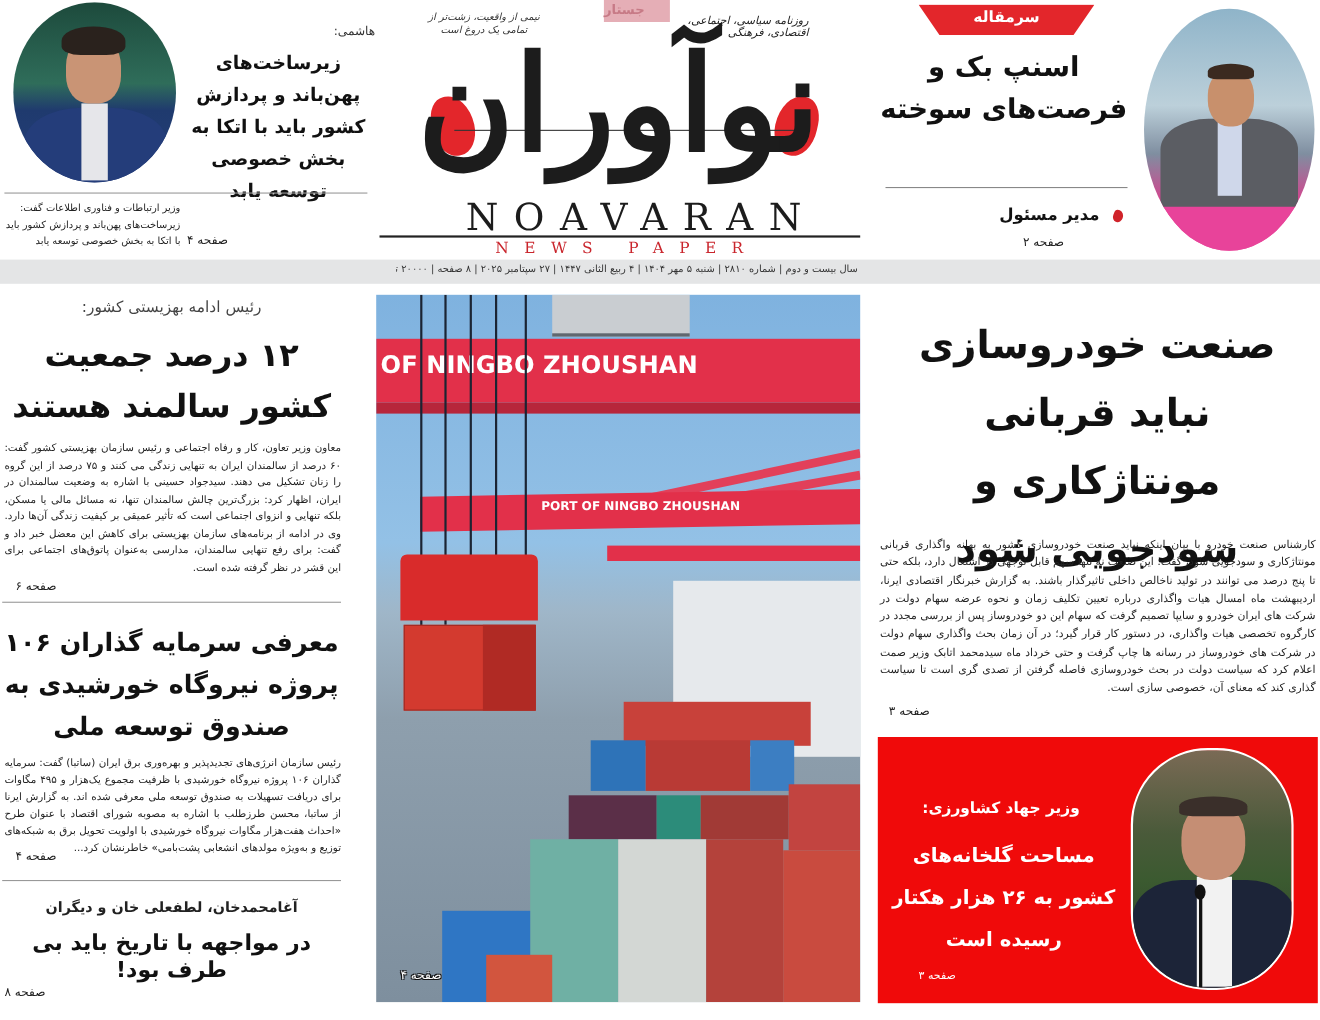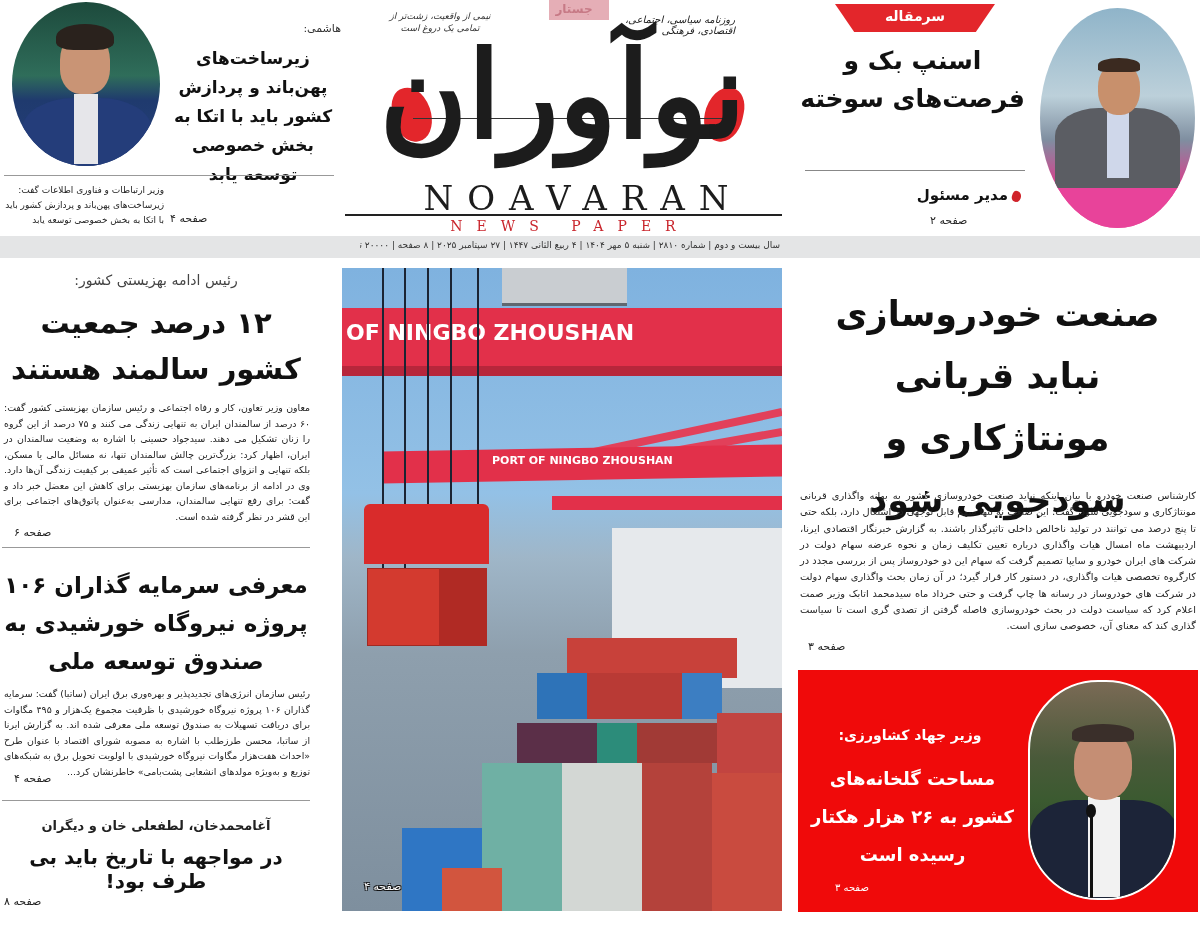--- a/index.html
+++ b/index.html
@@ -21,42 +21,42 @@
   .hashemi-kicker { left: 181px; top: 22px; width: 160px; font-size: 11px; color:#333; }
   .hashemi-title { left: 168px; top: 44px; width: 170px; font-size: 17px; font-weight: bold; line-height: 29px; text-align:center; color:#111; }
   .hashemi-divider { left: 4px; top: 175px; width: 330px; height: 1px; background: #999; }
   .hashemi-lead { left: 4px; top: 183px; width: 160px; font-size: 9px; line-height: 15px; text-align:right; color:#222; }
   .hashemi-page { left: 170px; top: 212px; font-size: 11px; color:#222; }
 
   
   .mast-tag-r { left: 595px; top: 14px; width: 140px; font-size: 10px; font-style: italic; color:#222; }
   .mast-tag-l { left: 380px; top: 10px; width: 120px; font-size: 9px; font-style: italic; color:#333; text-align:center; line-height: 12px; }
   .mast-ribbon { left: 549px; top: 0px; width: 60px; height: 20px; background:#e5aeb6; }
-  .mast-ribbon-text { left: 549px; top: 2px; width: 50px; font-size: 12px; font-weight:bold; color:#c77a86; text-align:center; }
+  .mast-ribbon-text { left: 549px; top: 2px; width: 50px; font-size: 12px; font-weight:bold; color:#c77a86; text-align:left; }
   .mast-logo { left: 345px; top: 20px; width: 435px; height: 160px; }
   .mast-logo-text { position:absolute; left:0; top:0; width:100%; height:150px; font-family: "DejaVu Serif", serif; font-size: 120px; font-weight: bold; color:#1c1c1c; text-align:center; line-height:150px; letter-spacing:-6px; }
   .mast-dot-l { position:absolute; left: 48px; top: 67px; width: 38px; height: 55px; background:#e3262b; border-radius: 40% 55% 45% 50%; transform: rotate(-12deg); }
   .mast-dot-r { position:absolute; left: 360px; top: 67px; width: 38px; height: 55px; background:#e3262b; border-radius: 55% 40% 50% 45%; transform: rotate(12deg); }
   .mast-logo-line { position:absolute; left:68px; top: 98px; width: 310px; height: 1px; background:#333; }
   .mast-en { left: 408px; top: 178px; width: 350px; font-family: "DejaVu Serif", serif; font-size: 34px; letter-spacing: 14px; color:#1c1c1c; text-align:center; direction:ltr; }
   .mast-rule { left: 345px; top: 214px; width: 437px; height: 2px; background:#222; }
   .mast-news { left: 410px; top: 218px; width: 320px; font-family: "DejaVu Serif", serif; font-size: 14px; letter-spacing: 14px; color:#c9252c; text-align:center; direction:ltr; }
 
   
   .date-bar { left: 0; top: 236px; width: 1200px; height: 22px; background: #e4e5e6; }
   .date-text { left: 360px; top: 240px; width: 420px; font-size: 9px; color:#333; text-align:right; white-space: nowrap; overflow:hidden; }
 
   
   .editorial-badge { left: 835px; top: 4px; width: 160px; height: 28px; background:#e3262b;
     clip-path: polygon(0 0, 100% 0, 88% 100%, 12% 100%); }
   .editorial-badge-text { left: 835px; top: 8px; width: 160px; font-size: 14px; color:#fff; text-align:center; font-weight:bold; }
   .editorial-title { left: 800px; top: 42px; width: 225px; font-size: 25px; font-weight: bold; line-height: 38px; text-align:center; color:#111; }
   .editorial-divider { left: 805px; top: 170px; width: 220px; height: 1px; background: #888; }
   .editorial-author-dot { left: 1012px; top: 191px; width: 9px; height: 11px; background:#d0232a; border-radius: 40% 60% 50% 50%; transform: rotate(20deg); }
-  .editorial-author { left: 900px; top: 186px; width: 108px; font-size: 15px; font-weight:bold; text-align:right; color:#111; }
+  .editorial-author { left: 900px; top: 186px; width: 108px; font-size: 15px; font-weight:bold; text-align:center; color:#111; }
   .editorial-page { left: 930px; top: 214px; width: 78px; font-size: 11px; text-align:left; color:#222; }
   .editorial-photo { left: 1040px; top: 8px; width: 155px; height: 220px; border-radius: 50%;
     background: linear-gradient(180deg, #8fb4c9 0%, #bcd0da 40%, #7f8ea0 60%, #e0398c 82%, #f05fa5 100%); overflow:hidden; }
   .editorial-photo .face { position:absolute; left:58px; top:55px; width:42px; height:52px; border-radius:45%; background:#c8906c; }
   .editorial-photo .hair { position:absolute; left:58px; top:50px; width:42px; height:14px; border-radius:50% 50% 20% 20%; background:#3b2a20; }
   .editorial-photo .suit { position:absolute; left:15px; top:100px; width:125px; height:80px; border-radius:35% 35% 0 0; background:#5b5d63; }
   .editorial-photo .shirt { position:absolute; left:67px; top:100px; width:22px; height:70px; background:#cfd7ea; }
   .editorial-photo .desk { position:absolute; left:0; top:178px; width:155px; height:50px; background:#e8439a; }
   .story1-kicker { left: 0; top: 272px; width: 312px; font-size: 14px; color:#444; text-align:center; }
   .story1-title { left: 0; top: 300px; width: 312px; font-size: 29px; font-weight:bold; line-height: 46px; text-align:center; color:#111; }

